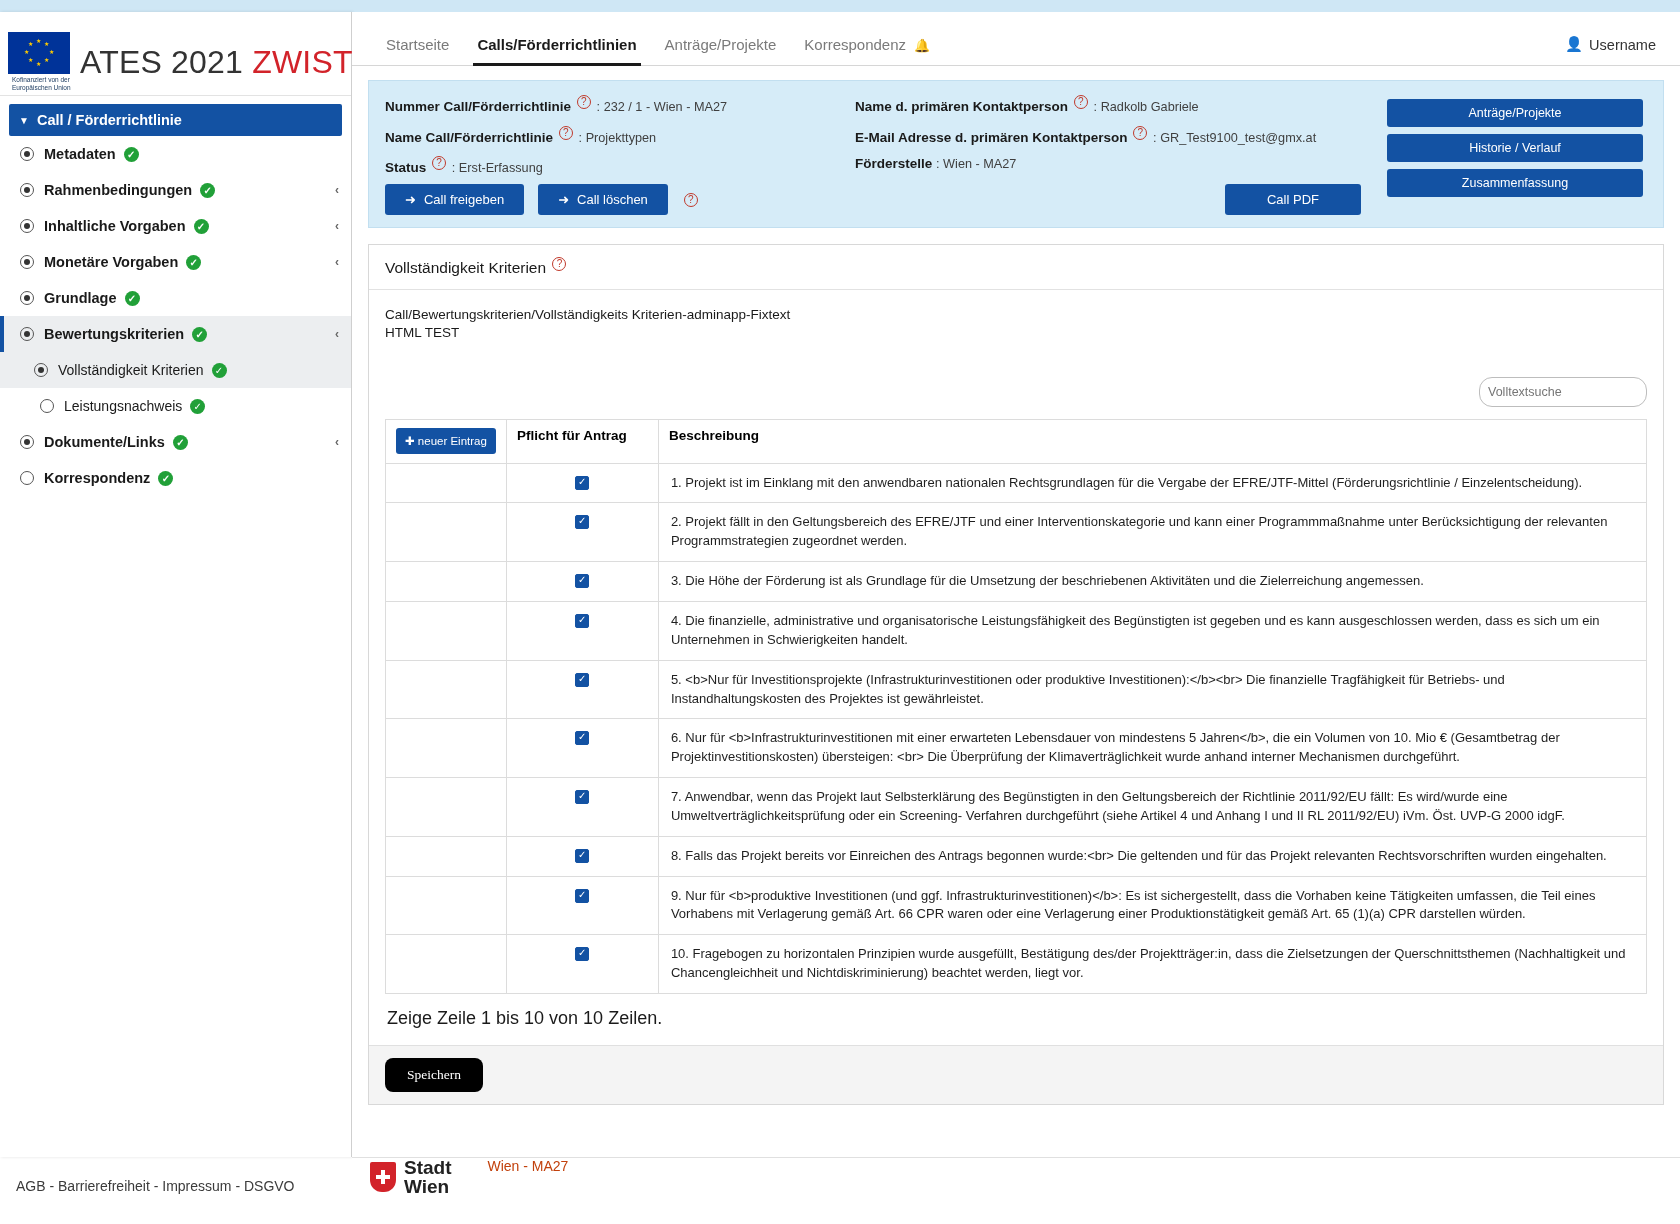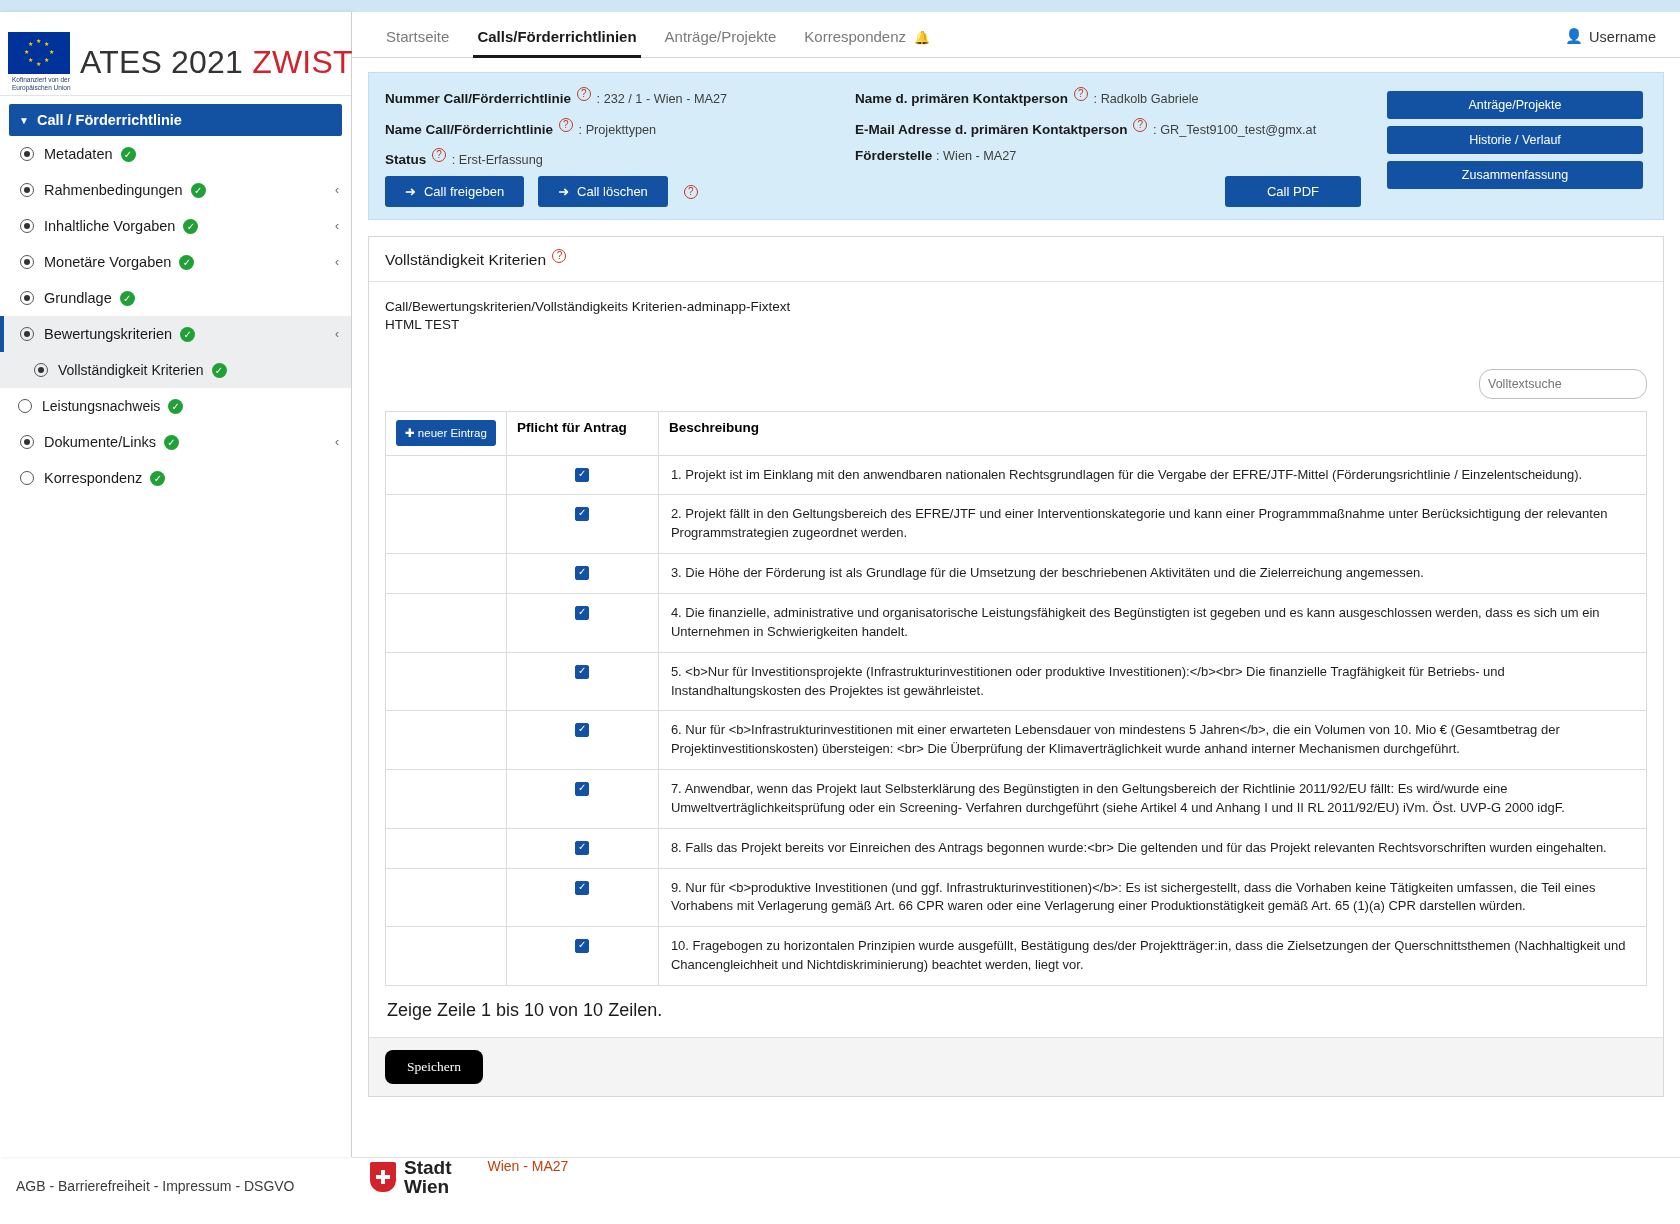--- a/index.html
+++ b/index.html
@@ -57,24 +57,24 @@
     height: 32px; display: flex; align-items: center;
     padding: 0 10px; font-size: 14.5px; font-weight: bold;
     border-radius: 2px;
   }
   .nav-head .caret { margin-right: 8px; font-size: 10px; }
 
   .nav-list { margin: 0; padding: 0; list-style: none; }
   .nav-item {
     display: flex; align-items: center;
     height: 36px; padding: 0 12px 0 20px;
-    font-size: 14.5px; color: #1a1a1a; font-weight: normal;
+    font-size: 14.5px; color: #1a1a1a; font-weight: bold;
     position: relative;
   }
-  .nav-item.sub { padding-left: 18px; font-weight: normal; font-size: 14px; }
+  .nav-item.sub { padding-left: 40px; font-weight: normal; font-size: 14px; }
   .nav-item.active { background: #eceef0; border-left: 4px solid #1352a3; padding-left: 16px; }
   .nav-item.sub.active { background: #eceef0; border-left: none; padding-left: 34px; }
   .radio {
     width: 14px; height: 14px; border: 1.5px solid #555; border-radius: 50%;
     margin-right: 10px; position: relative; flex: 0 0 auto;
   }
   .radio.filled::after {
     content: ""; position: absolute; top: 2.5px; left: 2.5px;
     width: 6px; height: 6px; background: #333; border-radius: 50%;
   }
@@ -88,21 +88,21 @@
   .chev-right {
     margin-left: auto; color: #666; font-size: 12px;
   }
 
   
   .main {
     position: absolute; top: 12px; left: 352px; width: 1328px; height: 1212px;
     background: #fff;
   }
   .tabbar {
-    height: 46px; border-bottom: 1px solid #d6d6d6;
+    height: 54px; border-bottom: 1px solid #d6d6d6;
     display: flex; align-items: flex-end; padding-left: 20px;
     position: relative;
   }
   .tab {
     font-size: 15px; color: #7a7a7a; padding: 0 14px 12px 14px;
     position: relative; white-space: nowrap;
   }
   .tab.active { color: #1a1a1a; font-weight: bold; }
   .tab.active::after {
     content: ""; position: absolute; left: 10px; right: 10px; bottom: -1px;

